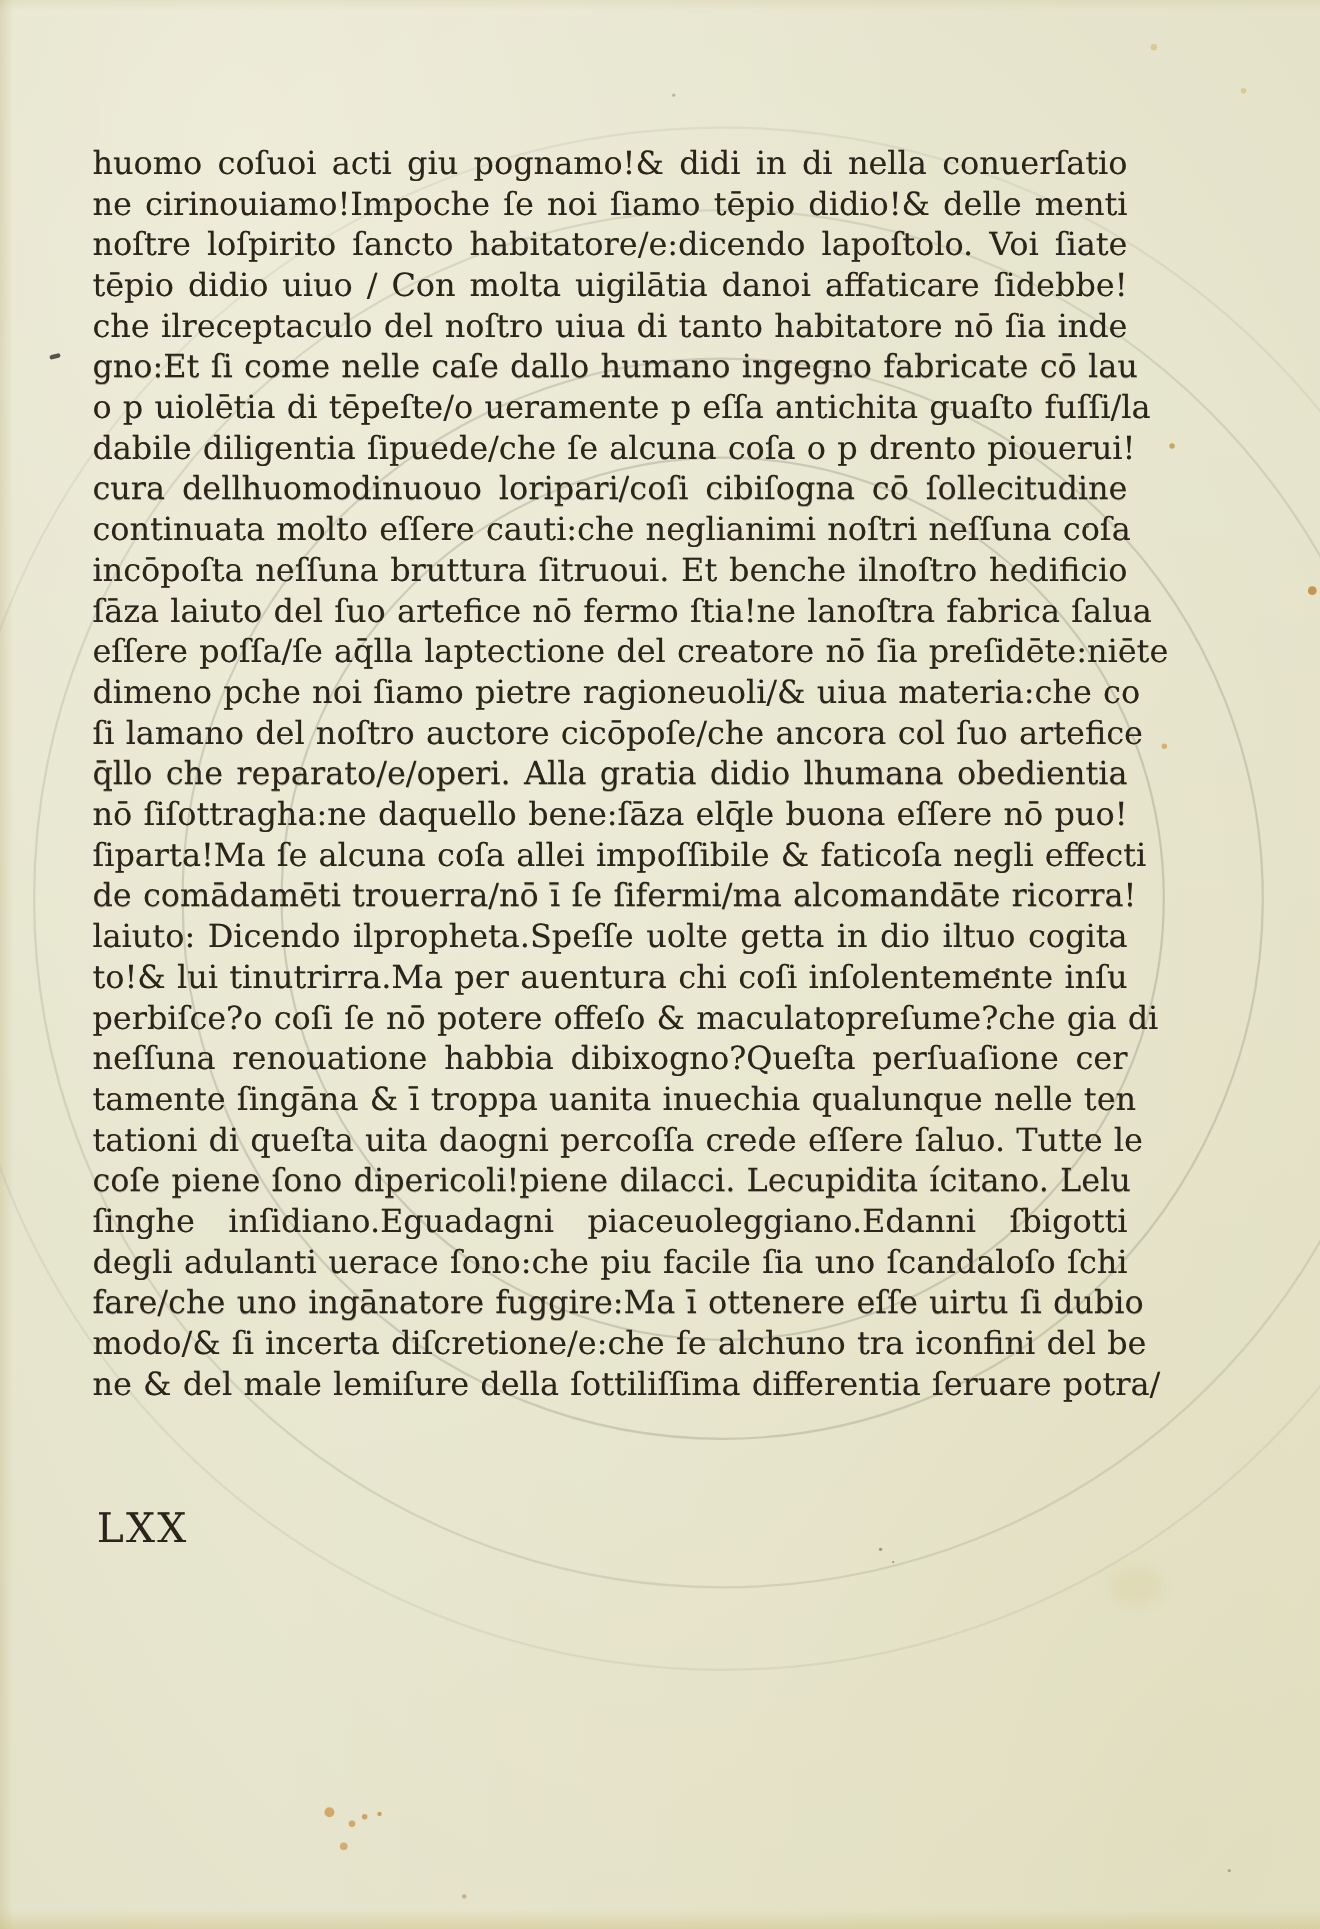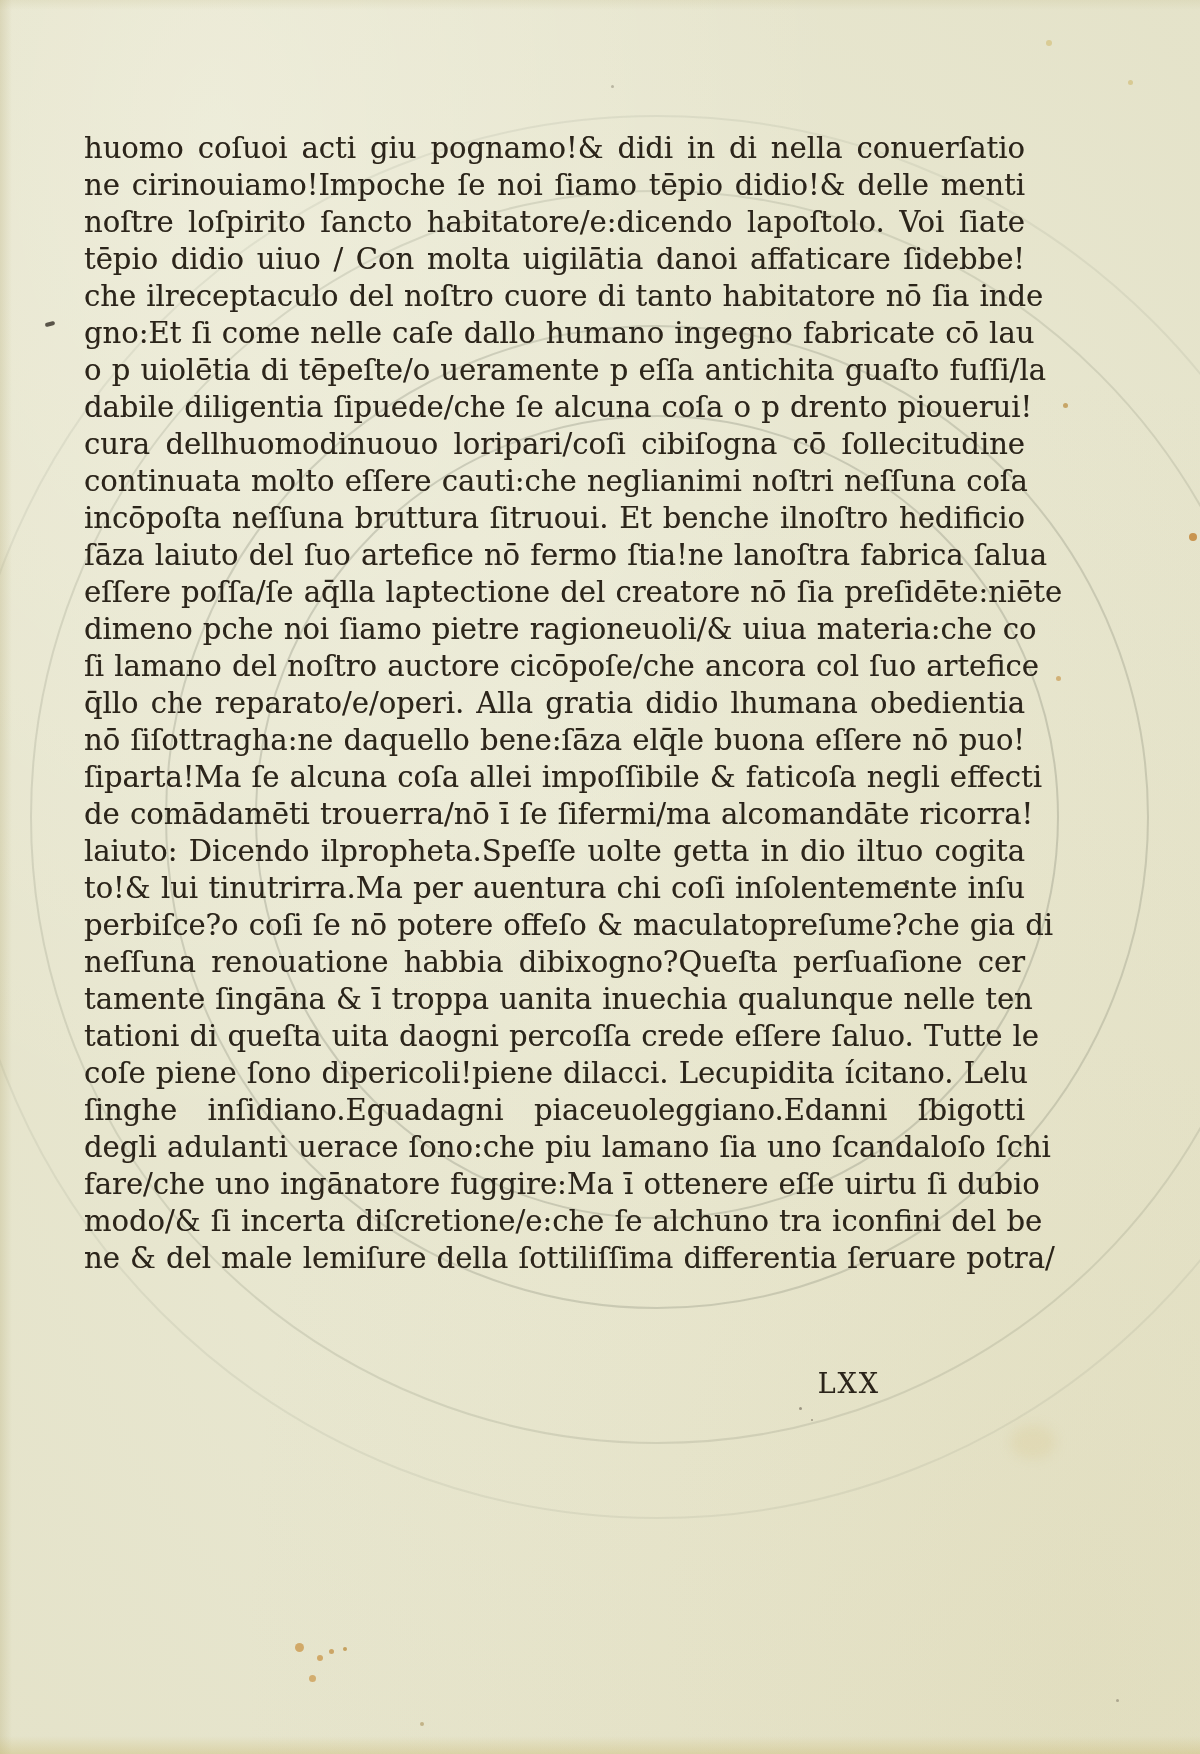--- a/index.html
+++ b/index.html
@@ -39,23 +39,23 @@
     word-spacing:1px;
     text-shadow:0.2px 0.2px 0 rgba(43,36,26,0.35);
   }
   .line{
     text-align:justify;
     text-align-last:justify;
     height:37px;white-space:nowrap;
   }
   .folio{
     position:absolute;left:88px;top:1368px;width:941px;box-sizing:border-box;
-    padding-right:149px;text-align:right;
+    padding-right:149px;
     color:var(--ink,#2b241a);
-    font-size:27px;letter-spacing:2px;
+    font-size:37px;letter-spacing:2px;
     text-shadow:0.2px 0.2px 0 rgba(43,36,26,0.35);
   }
 
   
   .spot{position:absolute;border-radius:50%;pointer-events:none;}
   .fox1{left:295px;top:1643px;width:9px;height:9px;background:#c9913f;opacity:.7;filter:blur(0.5px);}
   .fox2{left:317px;top:1655px;width:6px;height:6px;background:#c9913f;opacity:.7;filter:blur(0.5px);}
   .fox3{left:329px;top:1649px;width:5px;height:5px;background:#c08a3a;opacity:.7;}
   .fox4{left:309px;top:1675px;width:7px;height:7px;background:#c9913f;opacity:.65;filter:blur(0.5px);}
   .fox5{left:343px;top:1647px;width:4px;height:4px;background:#b8842f;opacity:.7;}
@@ -86,21 +86,21 @@
   <div class="wm c1"></div>
   <div class="wm c2"></div>
   <div class="wm c3"></div>
   <div class="wm c4"></div>
 
   <div class="text-block">
       <div class="line">huomo coſuoi acti giu pognamo!&amp; didi in di nella conuerſatio</div>
       <div class="line">ne cirinouiamo!Impoche ſe noi ſiamo tēpio didio!&amp; delle menti</div>
       <div class="line">noſtre loſpirito ſancto habitatore/e:dicendo lapoſtolo. Voi ſiate</div>
       <div class="line">tēpio didio uiuo / Con molta uigilātia danoi affaticare ſidebbe!</div>
-      <div class="line">che ilreceptaculo del noſtro cuore di tanto habitatore nō ſia inde</div>
+      <div class="line">che ilreceptaculo del noſtro uiua di tanto habitatore nō ſia inde</div>
       <div class="line">gno:Et ſi come nelle caſe dallo humano ingegno fabricate cō lau</div>
       <div class="line">o p uiolētia di tēpeſte/o ueramente p eſſa antichita guaſto fuſſi/la</div>
       <div class="line">dabile diligentia ſipuede/che ſe alcuna coſa o p drento piouerui!</div>
       <div class="line">cura dellhuomodinuouo loripari/coſi cibiſogna cō ſollecitudine</div>
       <div class="line">continuata molto eſſere cauti:che neglianimi noſtri neſſuna coſa</div>
       <div class="line">incōpoſta neſſuna bruttura ſitruoui. Et benche ilnoſtro hedificio</div>
       <div class="line">ſāza laiuto del ſuo artefice nō fermo ſtia!ne lanoſtra fabrica ſalua</div>
       <div class="line">eſſere poſſa/ſe aq̄lla laptectione del creatore nō ſia preſidēte:niēte</div>
       <div class="line">dimeno pche noi ſiamo pietre ragioneuoli/&amp; uiua materia:che co</div>
       <div class="line">ſi lamano del noſtro auctore cicōpoſe/che ancora col ſuo artefice</div>
@@ -109,21 +109,21 @@
       <div class="line">ſiparta!Ma ſe alcuna coſa allei impoſſibile &amp; faticoſa negli effecti</div>
       <div class="line">de comādamēti trouerra/nō ī ſe ſifermi/ma alcomandāte ricorra!</div>
       <div class="line">laiuto: Dicendo ilpropheta.Speſſe uolte getta in dio iltuo cogita</div>
       <div class="line">to!&amp; lui tinutrirra.Ma per auentura chi coſi inſolentemente inſu</div>
       <div class="line">perbiſce?o coſi ſe nō potere offeſo &amp; maculatopreſume?che gia di</div>
       <div class="line">neſſuna renouatione habbia dibixogno?Queſta perſuaſione cer</div>
       <div class="line">tamente ſingāna &amp; ī troppa uanita inuechia qualunque nelle ten</div>
       <div class="line">tationi di queſta uita daogni percoſſa crede eſſere ſaluo. Tutte le</div>
       <div class="line">coſe piene ſono dipericoli!piene dilacci. Lecupidita ícitano. Lelu</div>
       <div class="line">ſinghe inſidiano.Eguadagni piaceuoleggiano.Edanni ſbigotti</div>
-      <div class="line">degli adulanti uerace ſono:che piu lamano ſia uno ſcandaloſo ſchi</div>
+      <div class="line">degli adulanti uerace ſono:che piu facile ſia uno ſcandaloſo ſchi</div>
       <div class="line">fare/che uno ingānatore fuggire:Ma ī ottenere eſſe uirtu ſi dubio</div>
       <div class="line">modo/&amp; ſi incerta diſcretione/e:che ſe alchuno tra iconfini del be</div>
       <div class="line">ne &amp; del male lemiſure della ſottiliſſima differentia ſeruare potra/</div>
     </div>
 
   <div class="folio">LXX</div>
 
   <div class="spot fox1"></div>
   <div class="spot fox2"></div>
   <div class="spot fox3"></div>

